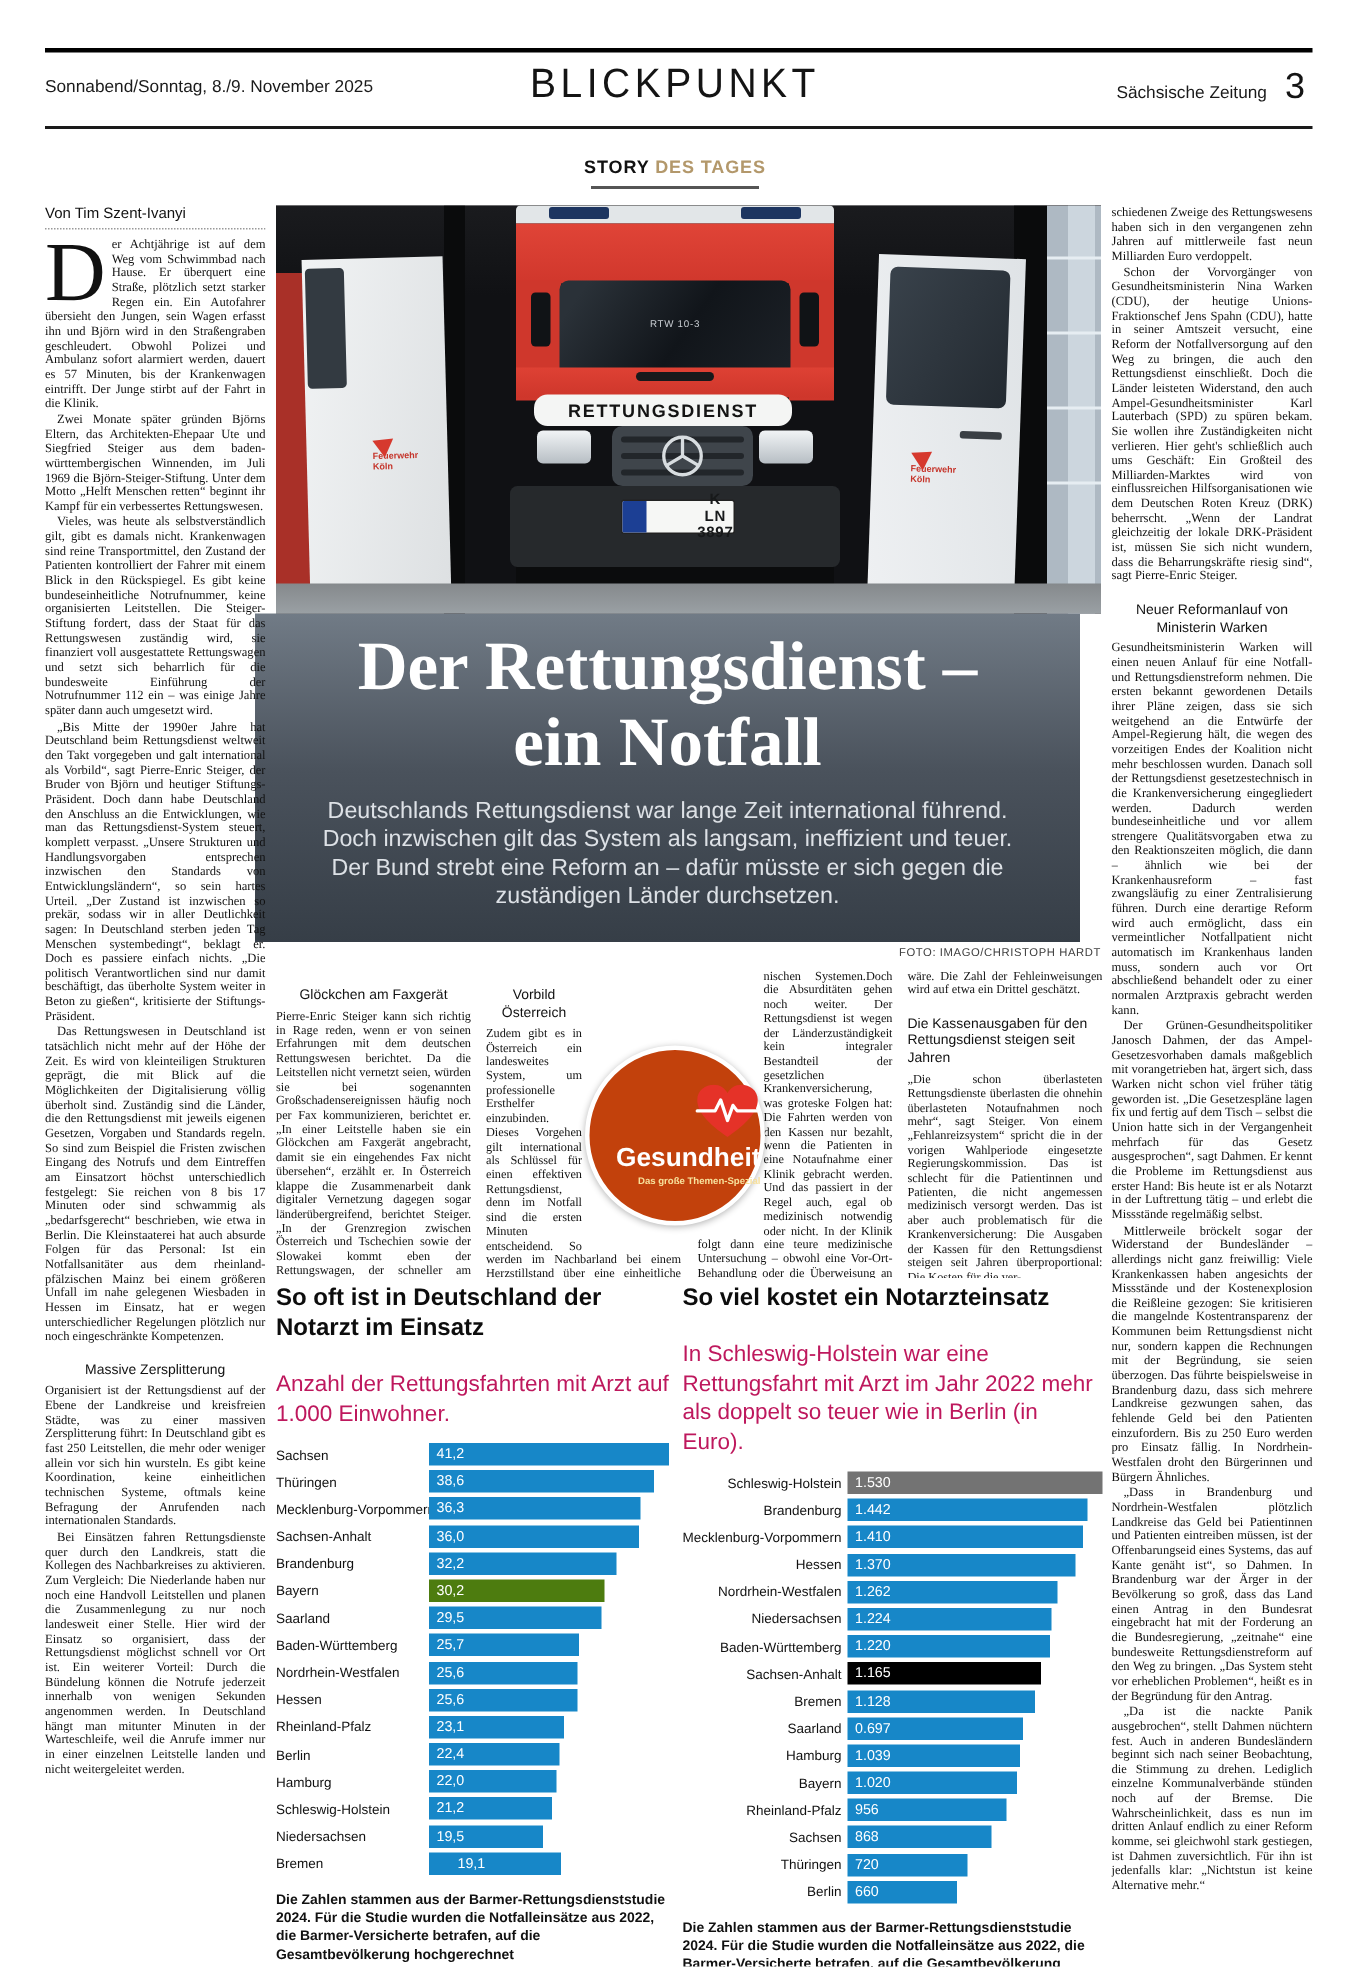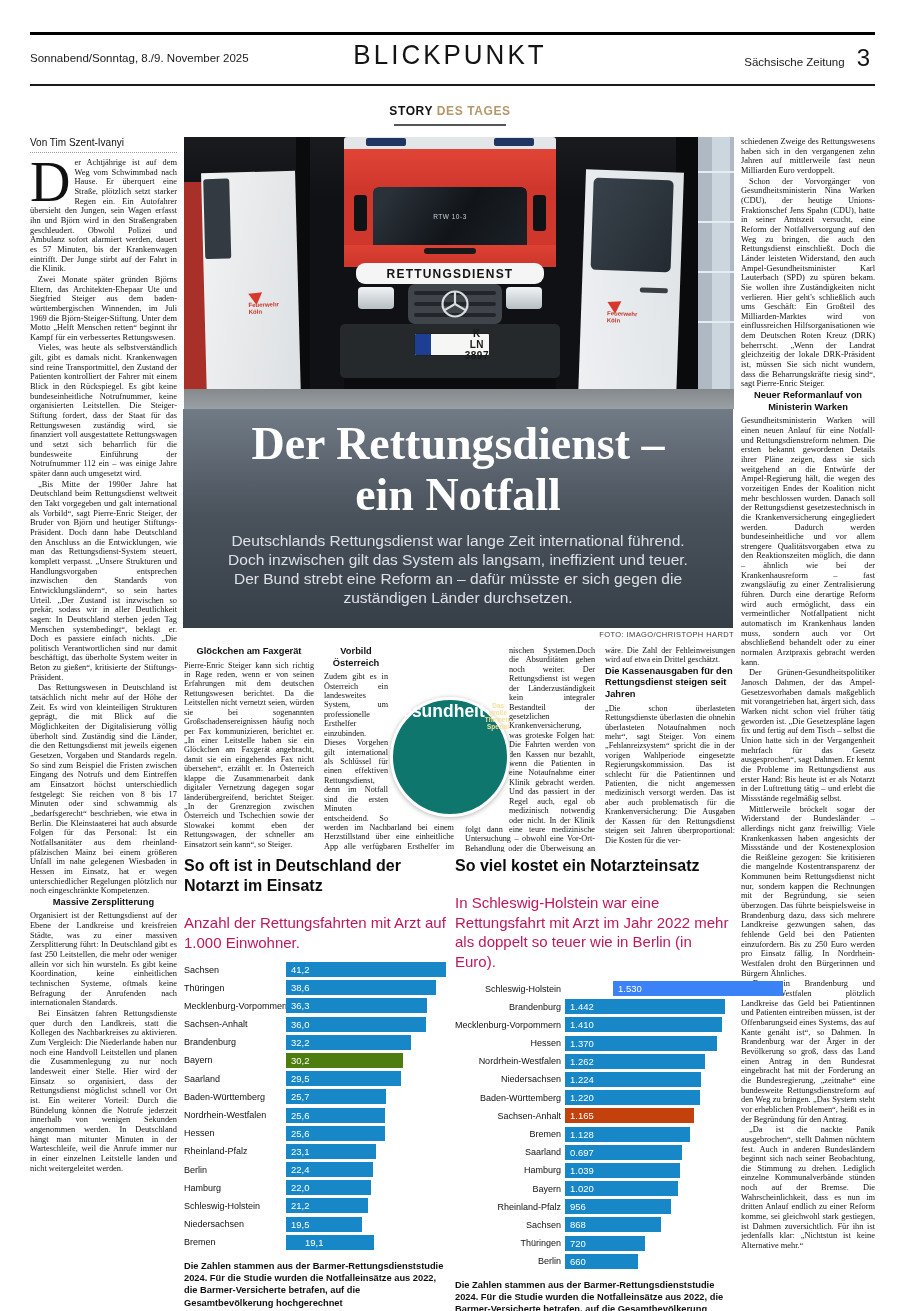--- a/index.html
+++ b/index.html
@@ -50,64 +50,64 @@
   .amb .box{position:absolute;left:0;top:12px;width:212px;height:40px;background:linear-gradient(#e04437,#d0372c);}
   .amb .pilL{position:absolute;left:0;top:50px;width:30px;height:80px;background:#cf372c;}
   .amb .pilR{position:absolute;left:182px;top:50px;width:30px;height:80px;background:#cf372c;}
   .amb .shield{position:absolute;left:29px;top:50px;width:154px;height:60px;border-radius:6px 6px 0 0;
                background:linear-gradient(125deg,#2a3138 10%,#11151a 55%,#1c2127);}
   .amb .rtw{position:absolute;left:29px;top:76px;width:154px;text-align:center;
             font:6.5px "Liberation Sans",sans-serif;color:#c9ced3;letter-spacing:.5px;}
   .amb .mir{position:absolute;top:58px;width:13px;height:36px;background:#101316;border-radius:3px;}
   .amb .hood{position:absolute;left:0;top:108px;width:212px;height:20px;background:linear-gradient(#de4134,#ce362b);}
   .amb .vent{position:absolute;left:80px;top:111px;width:52px;height:6px;background:#17191b;border-radius:3px;}
-  .amb .band{position:absolute;left:12px;top:126px;width:188px;height:21px;background:#f4f5f4;
+  .amb .band{position:absolute;left:12px;top:126px;width:172px;height:21px;background:#f4f5f4;
              border-radius:9px;display:flex;align-items:center;justify-content:center;}
   .amb .band span{font:bold 12px "Liberation Sans",sans-serif;letter-spacing:1.2px;color:#141414;}
   .amb .grille{position:absolute;left:64px;top:147px;width:94px;height:40px;background:#3f454b;border-radius:7px;}
   .amb .slat{position:absolute;left:6px;width:82px;height:4px;background:#22262a;border-radius:2px;}
   .amb .star{position:absolute;left:32px;top:5px;}
   .amb .hl{position:absolute;top:150px;width:36px;height:22px;border-radius:4px;
            background:linear-gradient(#f1f4f6,#b7bec4);}
   .amb .bumper{position:absolute;left:-4px;top:187px;width:220px;height:54px;background:#26292c;border-radius:5px;}
   .amb .plate{position:absolute;left:70px;top:196px;width:74px;height:21px;background:#f6f7f5;border:1px solid #222;
               border-radius:2px;display:flex;align-items:center;z-index:2;gap:34px;}
   .amb .plate .eu{width:7px;height:21px;background:#1c3f94;border-radius:1px 0 0 1px;}
   .amb .plate span{flex:1;text-align:center;font:bold 10px "Liberation Sans",sans-serif;color:#17191a;letter-spacing:.5px;}
   .amb .shadow{position:absolute;left:0;top:241px;width:212px;height:15px;background:#0b0c0d;}
   .ph-credit{left:184px;top:630px;width:550px;text-align:right;
              font:7.5px "Liberation Sans",sans-serif;color:#3d3d3d;letter-spacing:.4px;}
   
-  .titleblock{left:183px;top:409px;width:550px;height:219px;
+  .titleblock{left:170px;top:409px;width:550px;height:219px;
               background:linear-gradient(180deg,#717b86,#4a525c 48%,#363e47);}
   .headline{margin:10px 20px 0;text-align:center;color:#fff;
             font-family:"Liberation Serif",serif;font-weight:bold;font-size:46px;line-height:1.1;}
   .standfirst{width:482px;margin:12px auto 0;text-align:center;color:#dde1e6;
               font:15.5px "Liberation Sans",sans-serif;line-height:1.22;}
   
   .col{position:absolute;overflow:hidden;font-size:8.4px;line-height:1.15;text-align:justify;hyphens:auto;}
   .left-col{left:30px;top:137px;width:147px;height:1166px;}
   .right-col{left:741px;top:137px;width:134px;height:1166px;}
   .mid{top:646px;width:130px;height:206px;font-size:8.2px;}
   .mid1{left:184px;} .mid2{left:324px;} .mid3{left:465px;} .mid4{left:605px;}
   .para{margin:0 0 1px;text-indent:8px;}
   .para.cont{text-indent:0;}
-  .subhead{font-family:"Liberation Sans",sans-serif;font-weight:bold;font-size:9.3px;
-           text-align:center;margin:0 0 3px;line-height:1.25;}
+  .subhead{font-family:"Liberation Sans",sans-serif;font-weight:normal;font-size:9.3px;
+           text-align:center;margin:12px 0 3px;line-height:1.25;}
   .subhead.left{text-align:left;}
   .byline{font:10px "Liberation Sans",sans-serif;border-bottom:1px dotted #999;
           padding-bottom:4px;margin-bottom:5px;text-align:left;}
   .dropcap{float:left;font-family:"Liberation Serif",serif;font-size:56px;line-height:45px;
            padding:2px 4px 0 0;}
   .spacer-r{float:right;width:66px;height:124px;margin-top:46px;}
   .spacer-l{float:left;width:44px;height:124px;margin-top:46px;}
   
-  .badge{left:390px;top:697px;width:114px;height:114px;border-radius:50%;background:#0f766e;
+  .badge{left:390px;top:697px;width:114px;height:114px;border-radius:50%;background:#c2410c;
          border:3px solid #fff;box-shadow:0 1px 5px rgba(0,0,0,.3);z-index:9;
-         display:flex;flex-direction:row;align-items:flex-start;justify-content:center;text-align:center;}
+         display:flex;flex-direction:column;align-items:flex-end;justify-content:center;text-align:center;}
   .badge-title{font:bold 17.5px "Liberation Sans",sans-serif;color:#fff;margin-top:1px;}
   .badge-sub{font:bold 6.4px "Liberation Sans",sans-serif;color:#f7e09b;margin-top:2px;}
   
   .chart{position:absolute;top:856px;font-family:"Liberation Sans",sans-serif;}
   .chart1{left:184px;width:262px;}
   .chart2{left:455px;width:280px;}
   .chart-title{font-weight:bold;font-size:16px;line-height:1.25;color:#0d0d0d;}
   .chart-sub{font-size:15px;line-height:1.3;margin-top:17px;color:#be185d;}
   .rows{margin-top:10px;}
   .crow{display:flex;align-items:center;height:15px;margin-bottom:3.2px;}
@@ -413,21 +413,21 @@
   <div class="chart-credit">Grafik: Knoop/RND • Quelle: Barmer Institut für Gesundheitssystemforschung (bifg)</div>
 </div>
 
 <div class="chart chart2">
   <div class="chart-title">So viel kostet ein Notarzteinsatz</div>
   <div class="chart-sub">In Schleswig-Holstein war eine Rettungsfahrt mit Arzt im Jahr 2022 mehr als doppelt so teuer wie in Berlin (in Euro).</div>
   <div class="rows">
       <div class="crow">
         <div class="clabel">Schleswig-Holstein</div>
         <div class="cbararea">
-          <div class="cbar" style="width: 100%; background: #3b82f6; margin-left: 48px;">
+          <div class="cbar" style="width: 100%; background: #737373;">
             <span class="cval">1.530</span>
           </div>
         </div>
       </div>
       <div class="crow">
         <div class="clabel">Brandenburg</div>
         <div class="cbararea">
           <div class="cbar" style="width: 94.2%; background: rgb(23, 135, 200);">
             <span class="cval">1.442</span>
           </div>
@@ -469,21 +469,21 @@
         <div class="clabel">Baden-Württemberg</div>
         <div class="cbararea">
           <div class="cbar" style="width: 79.7%; background: rgb(23, 135, 200);">
             <span class="cval">1.220</span>
           </div>
         </div>
       </div>
       <div class="crow">
         <div class="clabel">Sachsen-Anhalt</div>
         <div class="cbararea">
-          <div class="cbar" style="width: 76.1%; background: #c2410c;">
+          <div class="cbar" style="width: 76.1%; background: #000000;">
             <span class="cval">1.165</span>
           </div>
         </div>
       </div>
       <div class="crow">
         <div class="clabel">Bremen</div>
         <div class="cbararea">
           <div class="cbar" style="width: 73.7%; background: rgb(23, 135, 200);">
             <span class="cval">1.128</span>
           </div>

